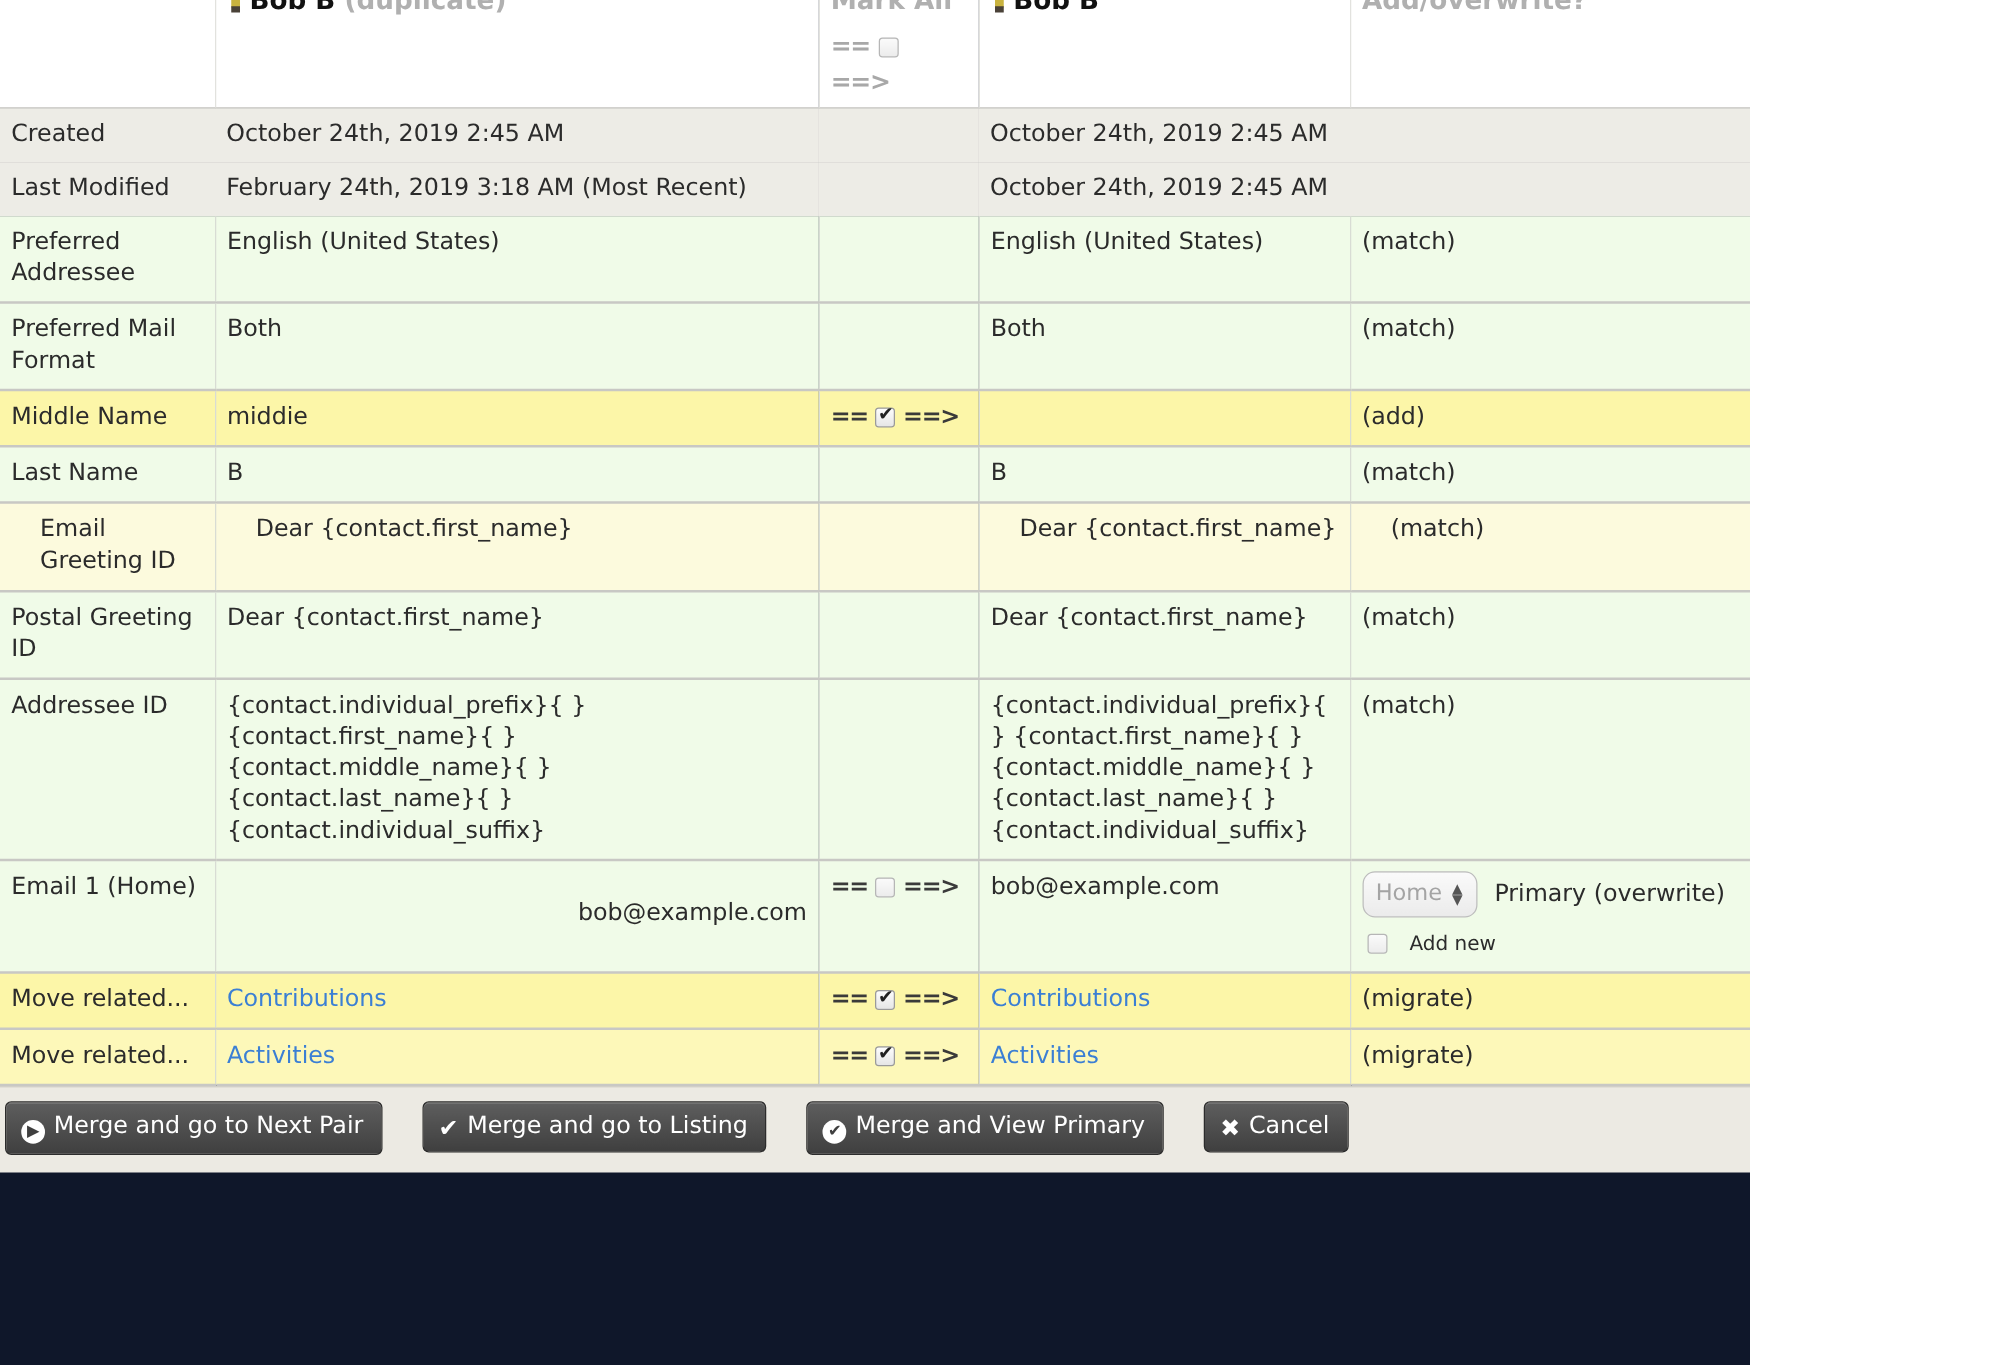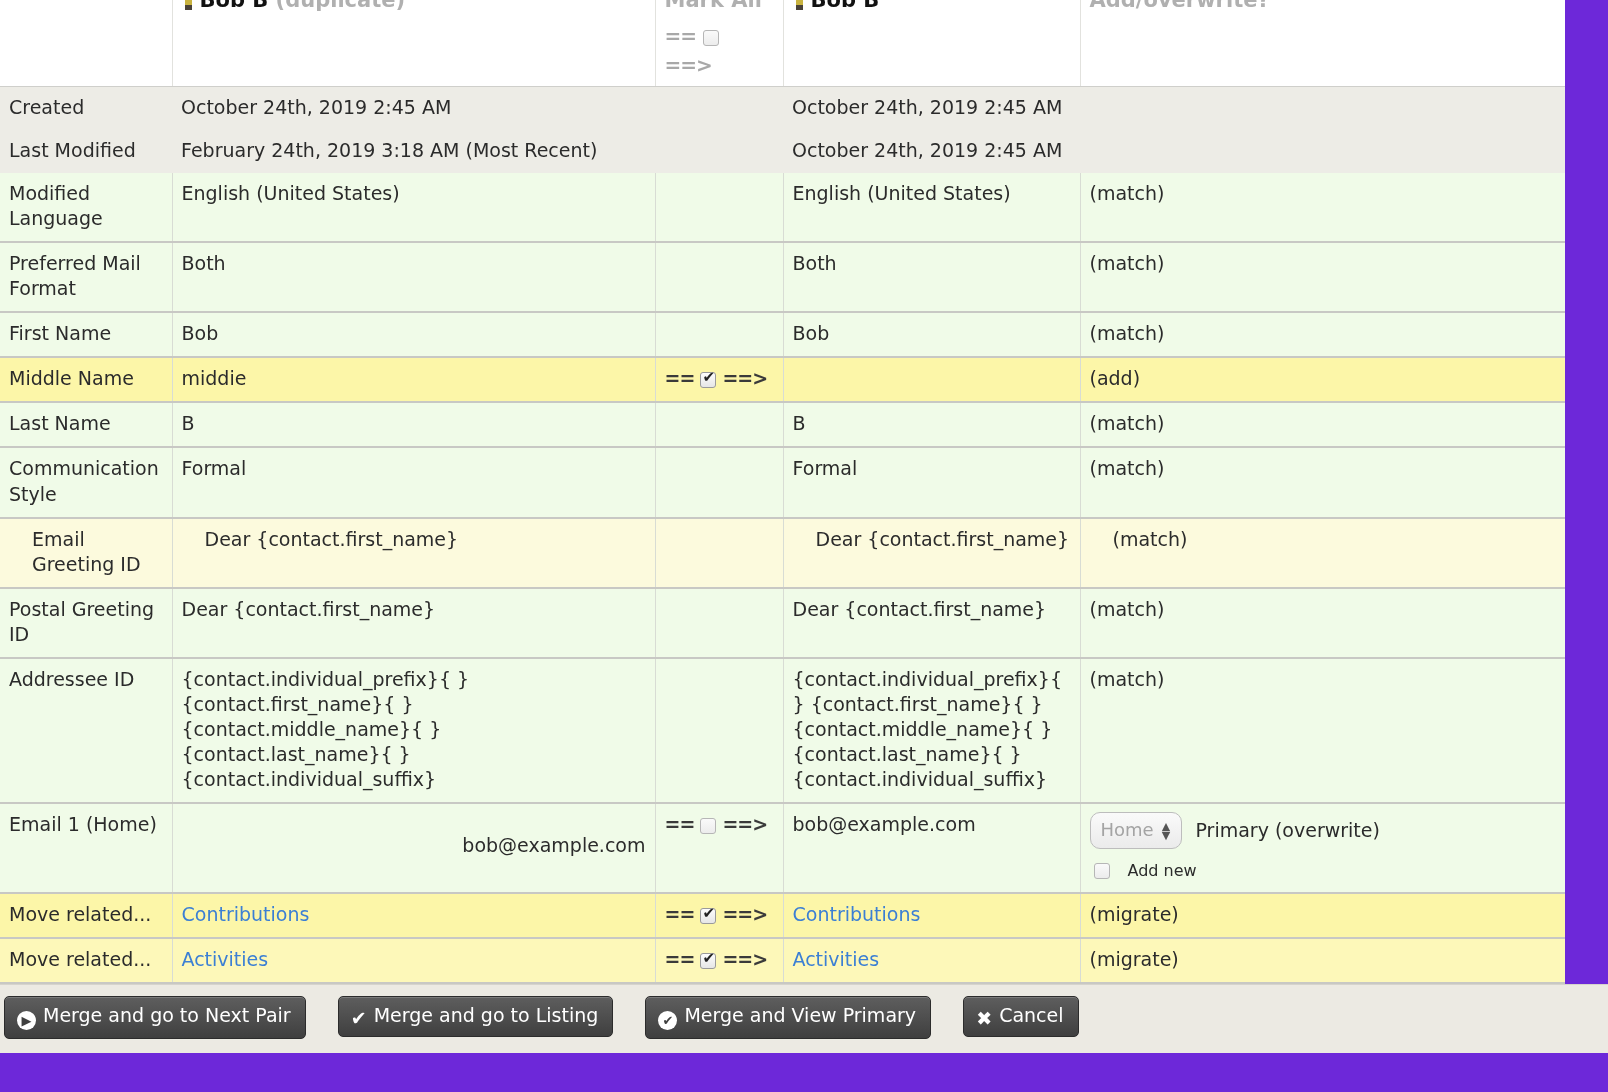--- a/index.html
+++ b/index.html
@@ -3,24 +3,24 @@
 <meta charset="utf-8">
 <style>
   html, body {
     margin: 0;
     padding: 0;
     background: #ffffff;
     font-family: "DejaVu Sans", "Liberation Sans", sans-serif;
   }
   #page {
     position: relative;
-    width: 1608px;
+    width: 1400px;
     height: 1092px;
     overflow: hidden;
-    background: #6d28d9;
+    background: #0f172a;
   }
 
   table.merge {
     border-collapse: collapse;
     table-layout: fixed;
     width: 1565px;
     margin: 0;
     font-size: 19px;
     color: #2b2b2b;
   }
@@ -288,42 +288,35 @@
 
       <tr class="r-meta lastmeta">
         <td>Last Modified</td>
         <td>February 24th, 2019 3:18 AM (Most Recent)</td>
         <td></td>
         <td>October 24th, 2019 2:45 AM</td>
         <td></td>
       </tr>
 
       <tr class="r-green">
-        <td>Modified Language</td>
+        <td>Preferred Addressee</td>
         <td>English (United States)</td>
         <td></td>
         <td>English (United States)</td>
         <td>(match)</td>
       </tr>
 
       <tr class="r-green">
         <td>Preferred Mail Format</td>
         <td>Both</td>
         <td></td>
         <td>Both</td>
         <td>(match)</td>
       </tr>
 
-      <tr class="r-green">
-        <td>First Name</td>
-        <td>Bob</td>
-        <td></td>
-        <td>Bob</td>
-        <td>(match)</td>
-      </tr>
 
       <tr class="r-yellow">
         <td>Middle Name</td>
         <td>middie</td>
         <td class="markcell">
           <span class="eq">==</span>
           <span class="cb checked"></span>
           <span class="ar">==&gt;</span>
         </td>
         <td></td>
@@ -331,27 +324,20 @@
       </tr>
 
       <tr class="r-green">
         <td>Last Name</td>
         <td>B</td>
         <td></td>
         <td>B</td>
         <td>(match)</td>
       </tr>
 
-      <tr class="r-green">
-        <td>Communication Style</td>
-        <td>Formal</td>
-        <td></td>
-        <td>Formal</td>
-        <td>(match)</td>
-      </tr>
 
       <tr class="r-yellow2">
         <td>Email Greeting ID</td>
         <td>Dear {contact.first_name}</td>
         <td></td>
         <td>Dear {contact.first_name}</td>
         <td>(match)</td>
       </tr>
 
       <tr class="r-green">

